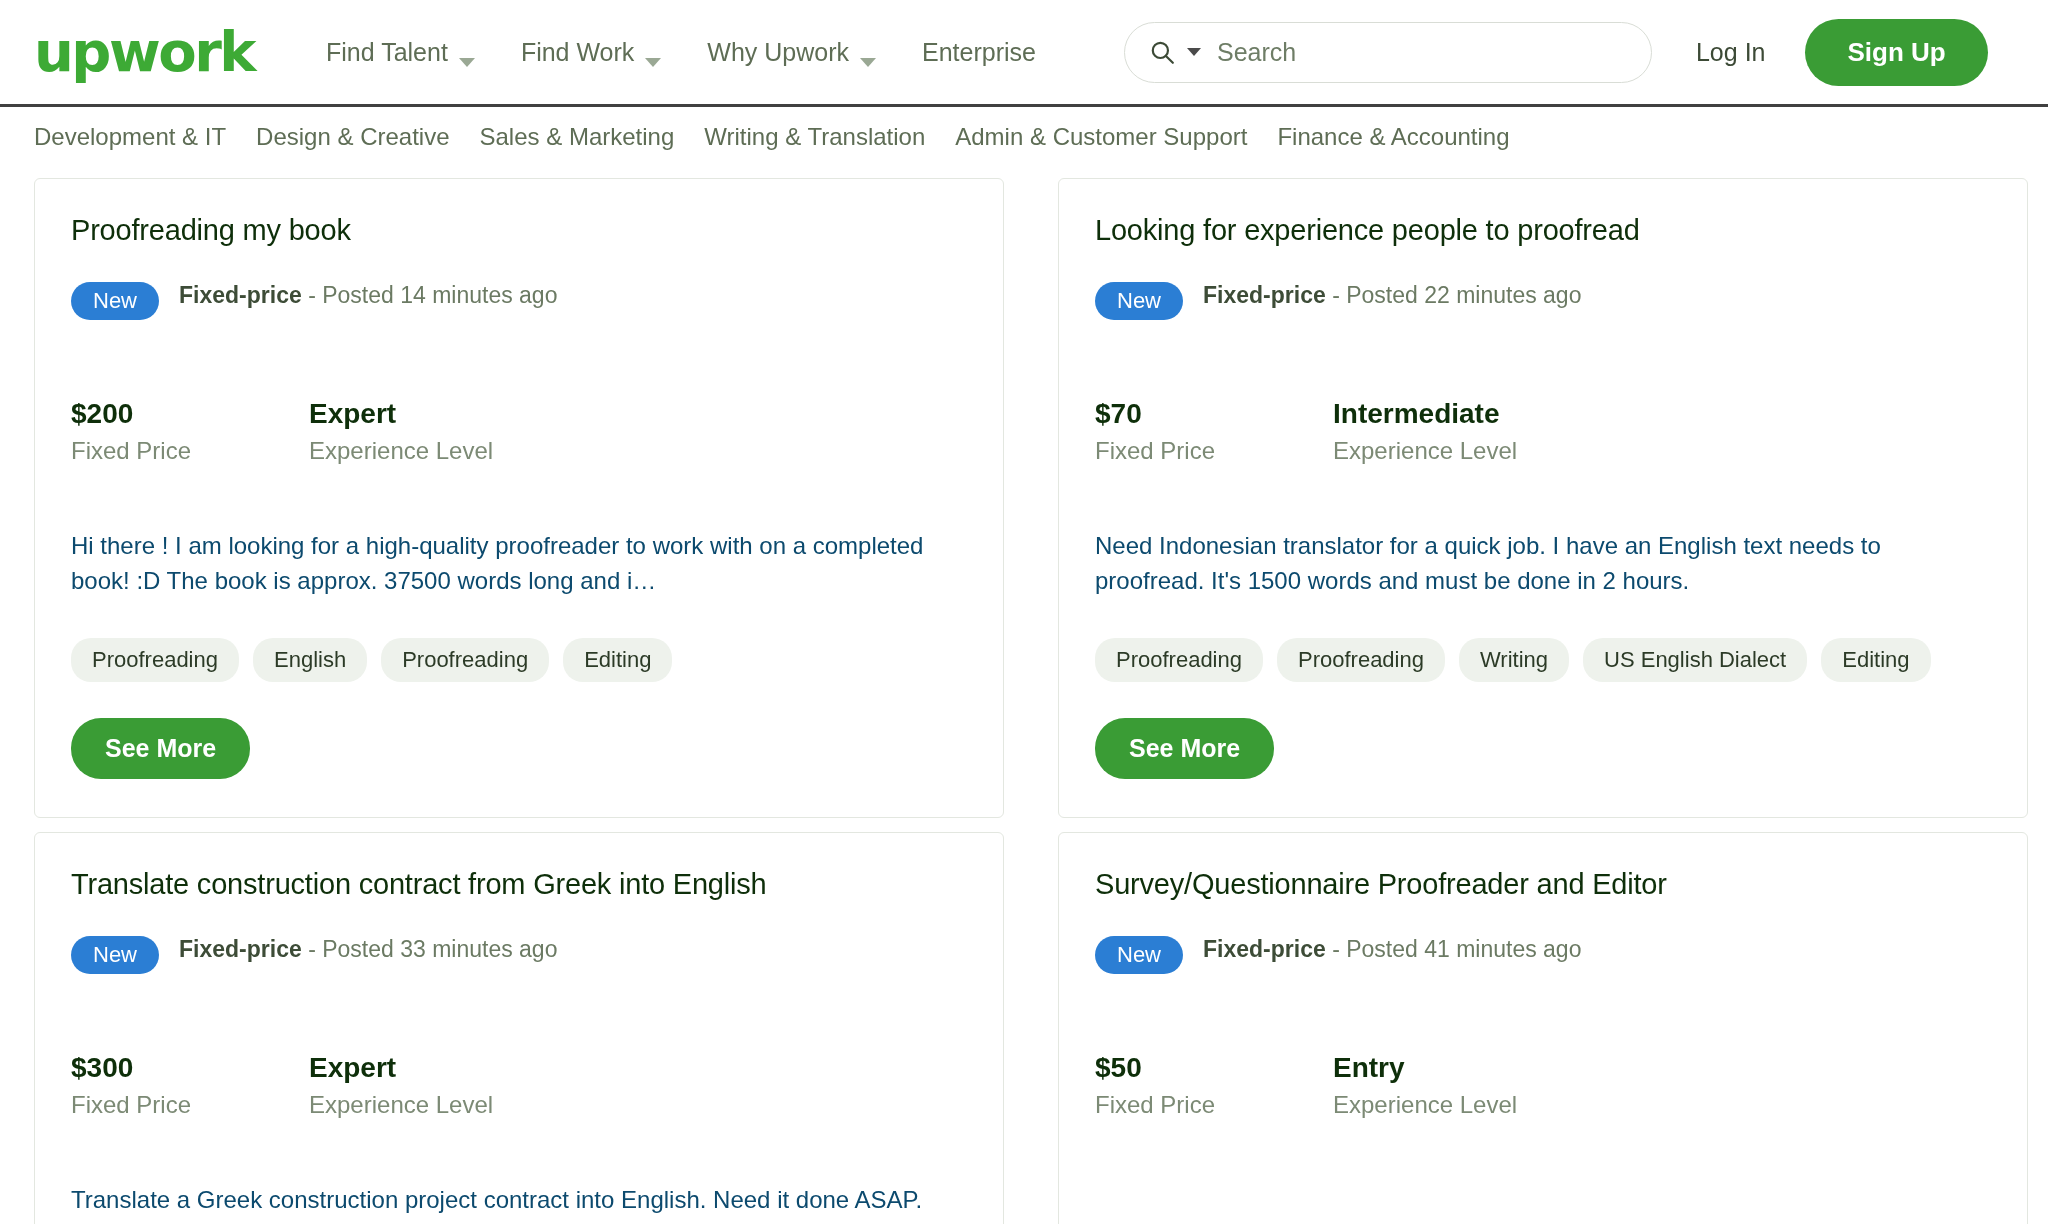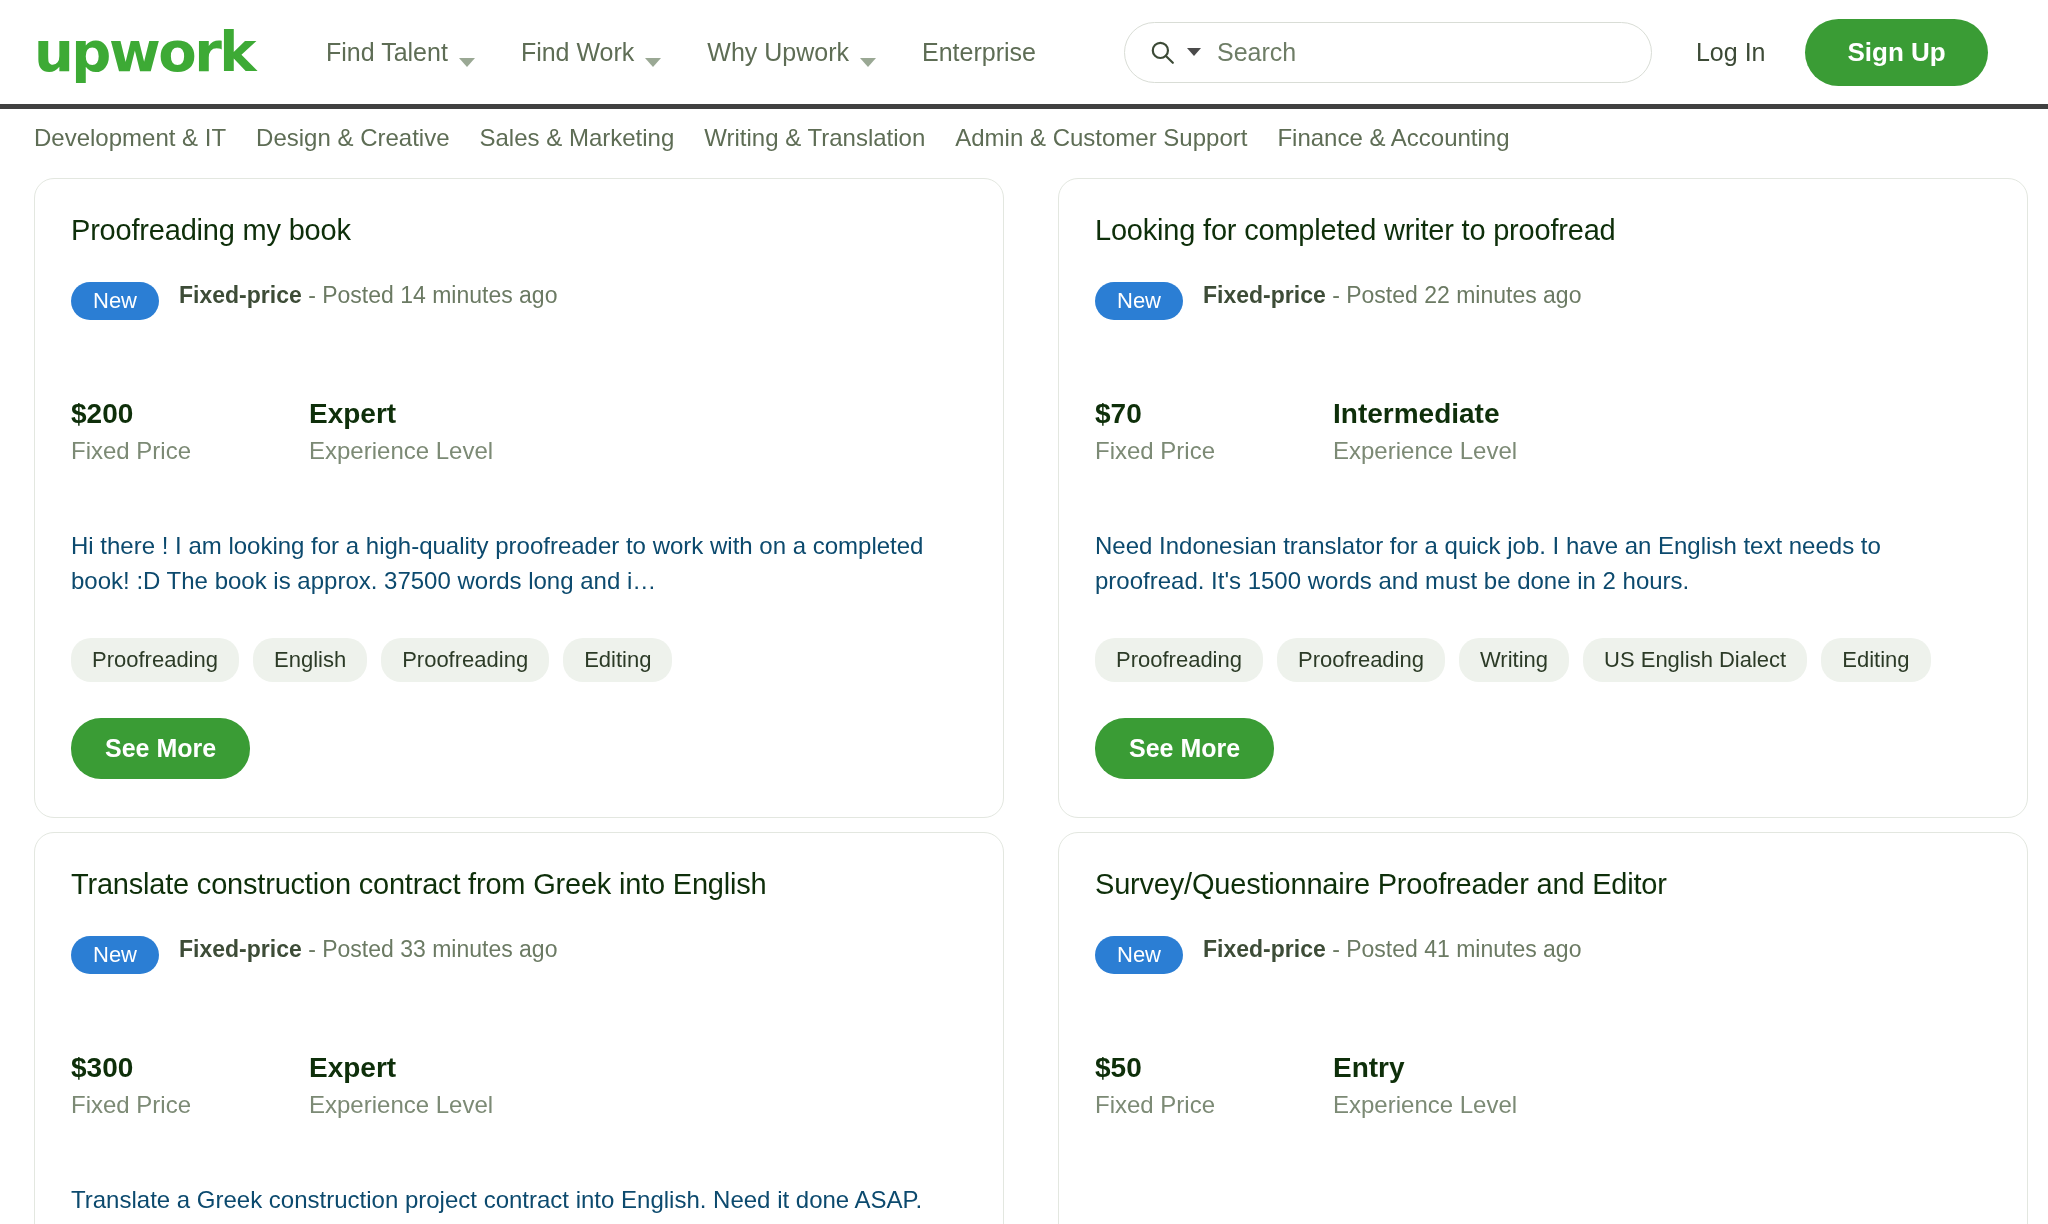--- a/index.html
+++ b/index.html
@@ -108,21 +108,21 @@
     border-radius: 34px;
     padding: 18px 42px;
     cursor: pointer;
     font-family: "Liberation Sans", sans-serif;
     white-space: nowrap;
   }
 
   
   .catbar {
     height: 62px;
-    border-top: 5px solid #404040;
+    border-top: 3px solid #404040;
     display: flex;
     align-items: center;
     padding: 0 34px;
     gap: 30px;
   }
   .cat-item {
     font-size: 24px;
     color: #5e6d55;
     white-space: nowrap;
     cursor: pointer;
@@ -131,21 +131,21 @@
   
   .grid {
     display: grid;
     grid-template-columns: 1fr 1fr;
     gap: 14px 54px;
     padding: 12px 20px 0 34px;
   }
 
   .card {
     border: 1.5px solid #e3e7e0;
-    border-radius: 20px;
+    border-radius: 6px;
     background: #ffffff;
     padding: 34px 32px 38px 36px;
   }
 
   .card-title {
     font-size: 29px;
     font-weight: 400;
     color: #0e2f0a;
     letter-spacing: -0.2px;
     line-height: 1.2;
@@ -303,21 +303,21 @@
     <div class="tags">
       <span class="tag">Proofreading</span>
       <span class="tag">English</span>
       <span class="tag">Proofreading</span>
       <span class="tag">Editing</span>
     </div>
     <button class="see-more">See More</button>
   </div>
 
   <div class="card">
-    <div class="card-title">Looking for completed writer to proofread</div>
+    <div class="card-title">Looking for experience people to proofread</div>
     <div class="meta-row">
       <span class="badge-new">New</span>
       <span class="meta-text"><b>Fixed-price</b> <span>- Posted 22 minutes ago</span></span>
     </div>
     <div class="stats-row">
       <div class="stat">
         <div class="stat-value">$70</div>
         <div class="stat-label">Fixed Price</div>
       </div>
       <div class="stat">

